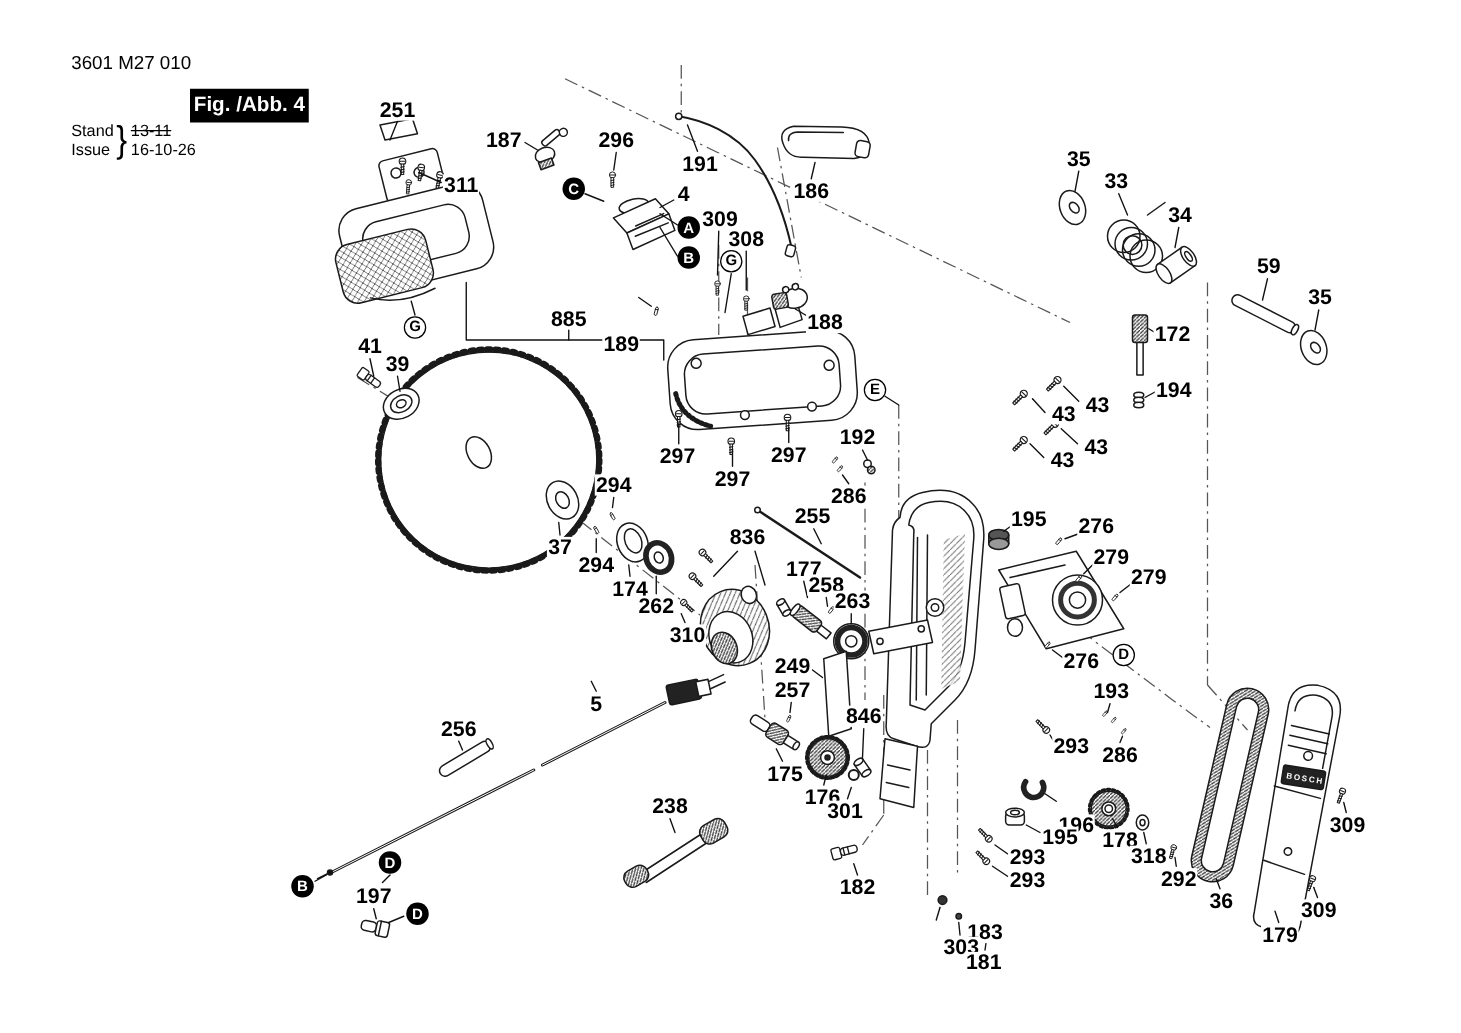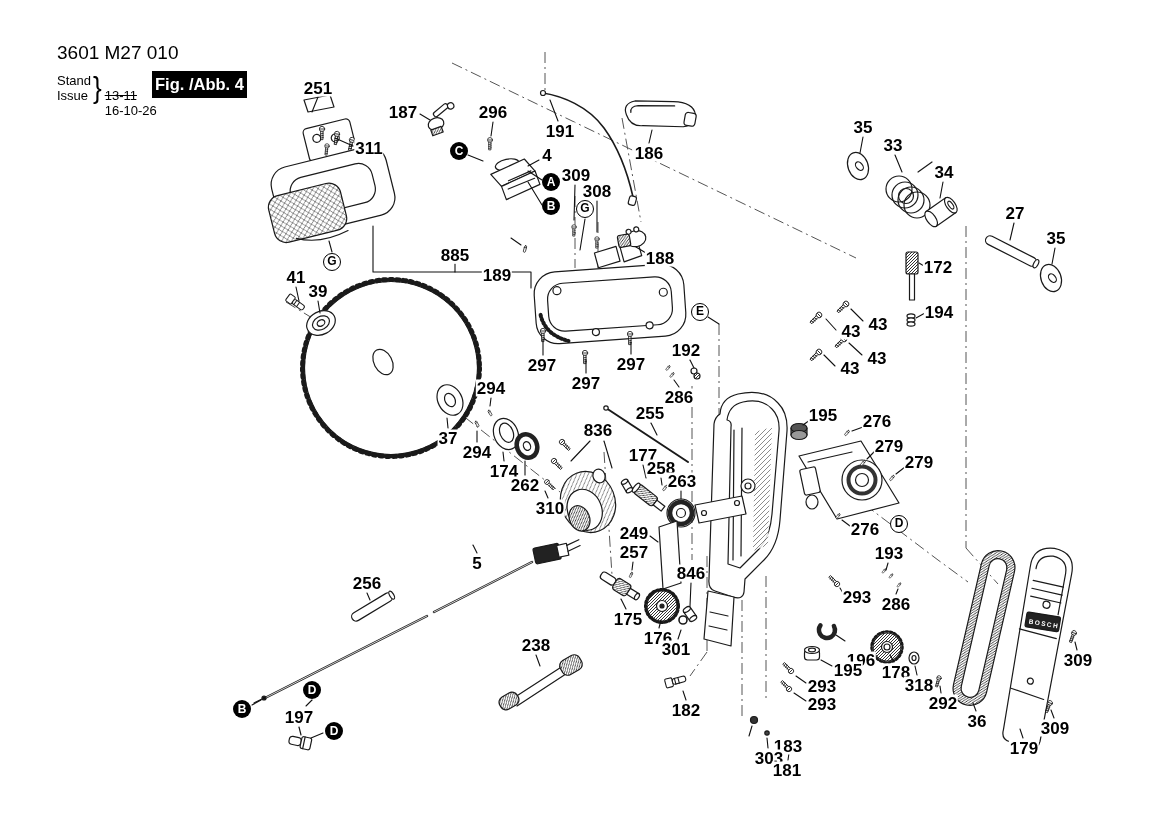--- a/index.html
+++ b/index.html
@@ -7,22 +7,22 @@
         font-family:"Liberation Sans",sans-serif;color:#000;}
   #art-svg{position:absolute;left:0;top:0;}
   #labels{position:absolute;left:0;top:0;width:948px;height:826px;pointer-events:none;text-decoration:underline;}
   .part-label{position:absolute;transform:translate(-50%,-50%);font-size:17px;font-weight:700;
               white-space:nowrap;background:#fff;padding:0 1px;line-height:1;}
   .marker{position:absolute;transform:translate(-50%,-50%);width:18px;height:18px;border-radius:50%;
           font-size:12px;font-weight:700;text-align:center;line-height:18px;}
   .marker.filled{background:#000;color:#fff;}
   .marker.outline{background:#fff;color:#000;border:1.7px solid #000;line-height:15px;width:16px;height:16px;}
   #header{position:absolute;left:57px;top:42px;}
-  .prod-code{font-size:19px;margin-bottom:9px;text-align:center;}
-  .stand-row{display:flex;align-items:flex-start;}
+  .prod-code{font-size:15px;margin-bottom:23px;}
+  .stand-row{display:flex;align-items:flex-end;}
   .si-col{display:flex;flex-direction:column;font-size:13px;line-height:15px;}
   .brace{font-size:26px;font-weight:300;margin:0 3px 0 2px;transform:scaleY(1.15);}
   .strike{text-decoration:line-through;margin-top:15px;}
   #figbox{position:absolute;left:152px;top:71px;width:95px;height:27px;background:#000;color:#fff;
           font-size:16.5px;font-weight:700;text-align:center;line-height:27px;}
   #footer{position:absolute;left:55px;top:722px;font-size:12.5px;line-height:18.6px;}
   #bosch-plate-text{position:absolute;left:1026px;top:617px;width:36px;transform:rotate(9deg);
           color:#fff;font-size:6.5px;font-weight:700;letter-spacing:1.4px;text-align:center;line-height:13px;}
 </style>
 </head>
@@ -603,21 +603,21 @@
   <div id="labels">
       <div class="part-label" style="left: 318px; top: 88px;">251</div>
       <div class="part-label" style="left: 369px; top: 148px;">311</div>
       <div class="part-label" style="left: 403px; top: 112px;">187</div>
       <div class="part-label" style="left: 493px; top: 112px;">296</div>
       <div class="part-label" style="left: 560px; top: 131px;">191</div>
       <div class="part-label" style="left: 649px; top: 153px;">186</div>
       <div class="part-label" style="left: 863px; top: 127px;">35</div>
       <div class="part-label" style="left: 893px; top: 145px;">33</div>
       <div class="part-label" style="left: 944px; top: 172px;">34</div>
-      <div class="part-label" style="left: 1015px; top: 213px;">27</div>
+      <div class="part-label" style="left: 1015px; top: 213px;">59</div>
       <div class="part-label" style="left: 1056px; top: 238px;">35</div>
       <div class="part-label" style="left: 547px; top: 155px;">4</div>
       <div class="part-label" style="left: 576px; top: 175px;">309</div>
       <div class="part-label" style="left: 597px; top: 191px;">308</div>
       <div class="part-label" style="left: 497px; top: 235px; margin-top: 40px;">189</div>
       <div class="part-label" style="left: 660px; top: 258px;">188</div>
       <div class="part-label" style="left: 938px; top: 267px;">172</div>
       <div class="part-label" style="left: 939px; top: 312px; text-align: center;">194</div>
       <div class="part-label" style="left: 455px; top: 255px;">885</div>
       <div class="part-label" style="left: 296px; top: 277px;">41</div>

